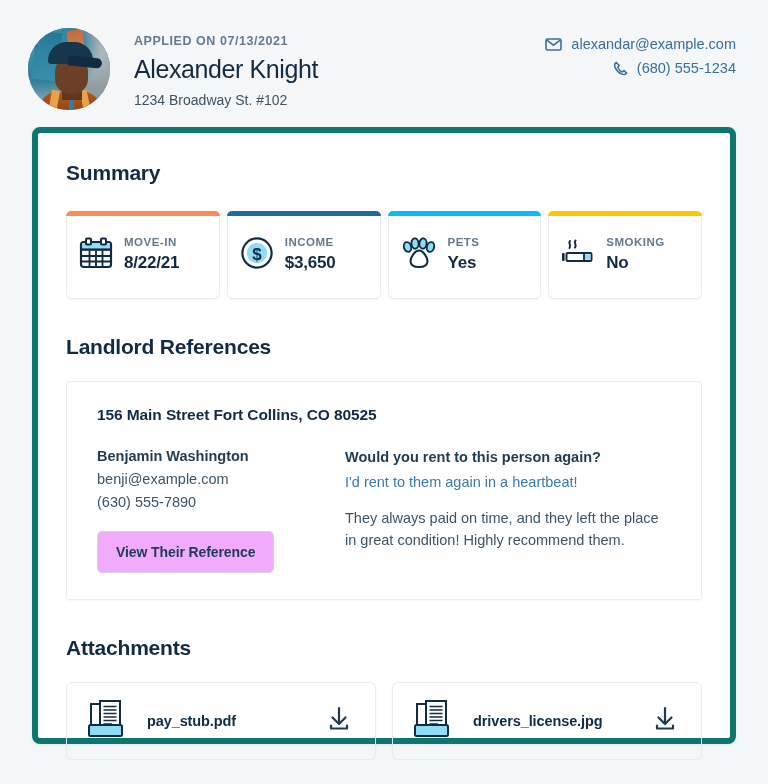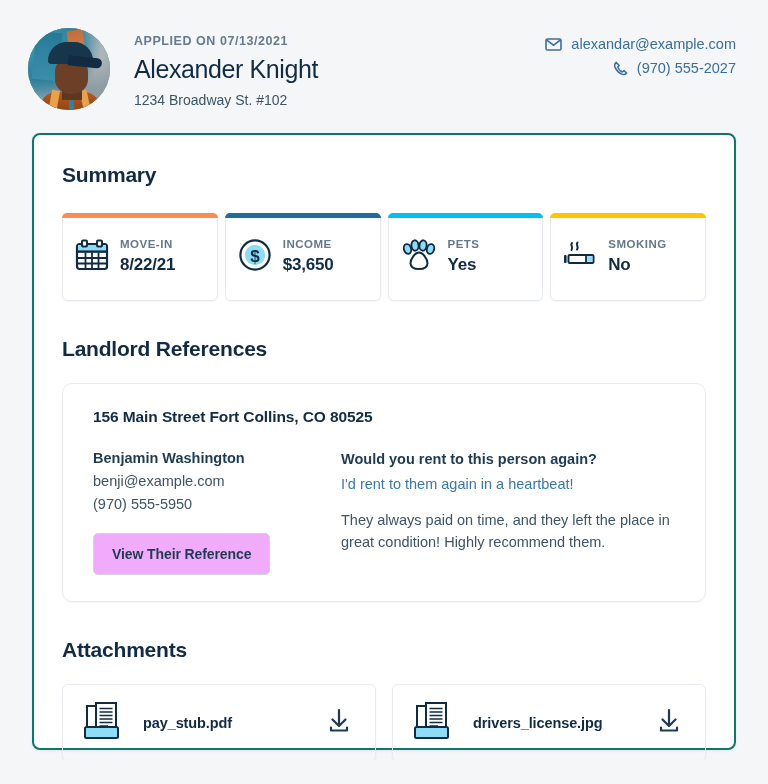--- a/index.html
+++ b/index.html
@@ -75,25 +75,25 @@
 
   .contact { margin-left: auto; padding-top: 10px; text-align: right; }
   .contact-row {
     display: flex; align-items: center; justify-content: flex-end;
     gap: 9px; color: #3a6e9e; font-size: 14.5px; margin-bottom: 8px;
   }
   .contact-row svg { display: block; flex: 0 0 auto; }
 
   
   .card {
-    position: absolute; left: 32px; top: 133px;
+    position: absolute; left: 32px; top: 127px;
     width: 704px; height: 617px;
     background: #fff; border-radius: 8px;
     box-shadow: 0 1px 3px rgba(16,36,60,.07);
-    border: 2px solid #0f766e;
+    border: 6px solid #0f766e;
     padding: 0 28px;
   }
   .section-title {
     font-size: 21px; font-weight: 700; color: #122b45;
     letter-spacing: -0.2px;
   }
   #summary-title { margin-top: 28px; }
 
   
   .stats { display: flex; gap: 7px; margin-top: 26px; }
@@ -115,21 +115,21 @@
     color: #63788d; text-transform: uppercase; line-height: 1.2;
   }
   .stat .s-value {
     font-size: 17px; font-weight: 700; color: #122b45;
     margin-top: 3px; line-height: 1.2; letter-spacing: -0.2px;
   }
 
   
   #references-title { margin-top: 36px; }
   .ref-card {
-    margin-top: 22px; border: 1px solid #e7ebef; border-radius: 10px;
+    margin-top: 22px; border: 1px solid #e7ebef; border-radius: 3px;
     box-shadow: 0 1px 2px rgba(16,36,60,.04);
     padding: 24px 30px 26px 30px;
   }
   .ref-address {
     font-size: 15.5px; font-weight: 700; color: #122b45; letter-spacing: -0.1px;
   }
   .ref-body { display: flex; margin-top: 22px; gap: 26px; }
   .ref-left { width: 222px; flex: 0 0 222px; }
   .ref-name { font-size: 14.5px; font-weight: 700; color: #1d3b52; line-height: 1.5; }
   .ref-contact { font-size: 14.5px; color: #3d5466; line-height: 1.62; }
@@ -196,21 +196,21 @@
         </span>
         <span>alexandar@example.com</span>
       </div>
       <div class="contact-row">
         <span>
           <svg width="15" height="15" viewBox="0 0 15 15">
             <path d="M3.2 1.4 C1.6 2.6 1.2 4.6 2.3 6.9 C3.5 9.5 6.0 12.0 8.8 13.1 C10.9 13.9 12.6 13.4 13.6 12.0
                      L11.0 9.6 L9.3 11.0 C7.7 10.2 5.6 8.1 4.7 6.2 L6.2 4.6 Z" fill="none" stroke="#3a6e9e" stroke-width="1.5" stroke-linejoin="round"></path>
           </svg>
         </span>
-        <span>(970) 555-2027</span>
+        <span>(680) 555-1234</span>
       </div>
     </div>
   </div>
 
   <div class="card">
 
     <div class="section-title" id="summary-title">Summary</div>
 
     <div class="stats">
 
@@ -288,21 +288,21 @@
 
     <div class="section-title" id="references-title">Landlord References</div>
 
     <div class="ref-card">
       <div class="ref-address">156 Main Street Fort Collins, CO 80525</div>
 
       <div class="ref-body">
         <div class="ref-left">
           <div class="ref-name">Benjamin Washington</div>
           <div class="ref-contact">benji@example.com</div>
-          <div class="ref-contact">(970) 555-5950</div>
+          <div class="ref-contact">(630) 555-7890</div>
           <button class="ref-btn">View Their Reference</button>
         </div>
 
         <div class="ref-right">
           <div class="ref-question">Would you rent to this person again?</div>
           <div class="ref-answer">I'd rent to them again in a heartbeat!</div>
           <div class="ref-note">They always paid on time, and they left the place in great condition! Highly recommend them.</div>
         </div>
       </div>
     </div>

